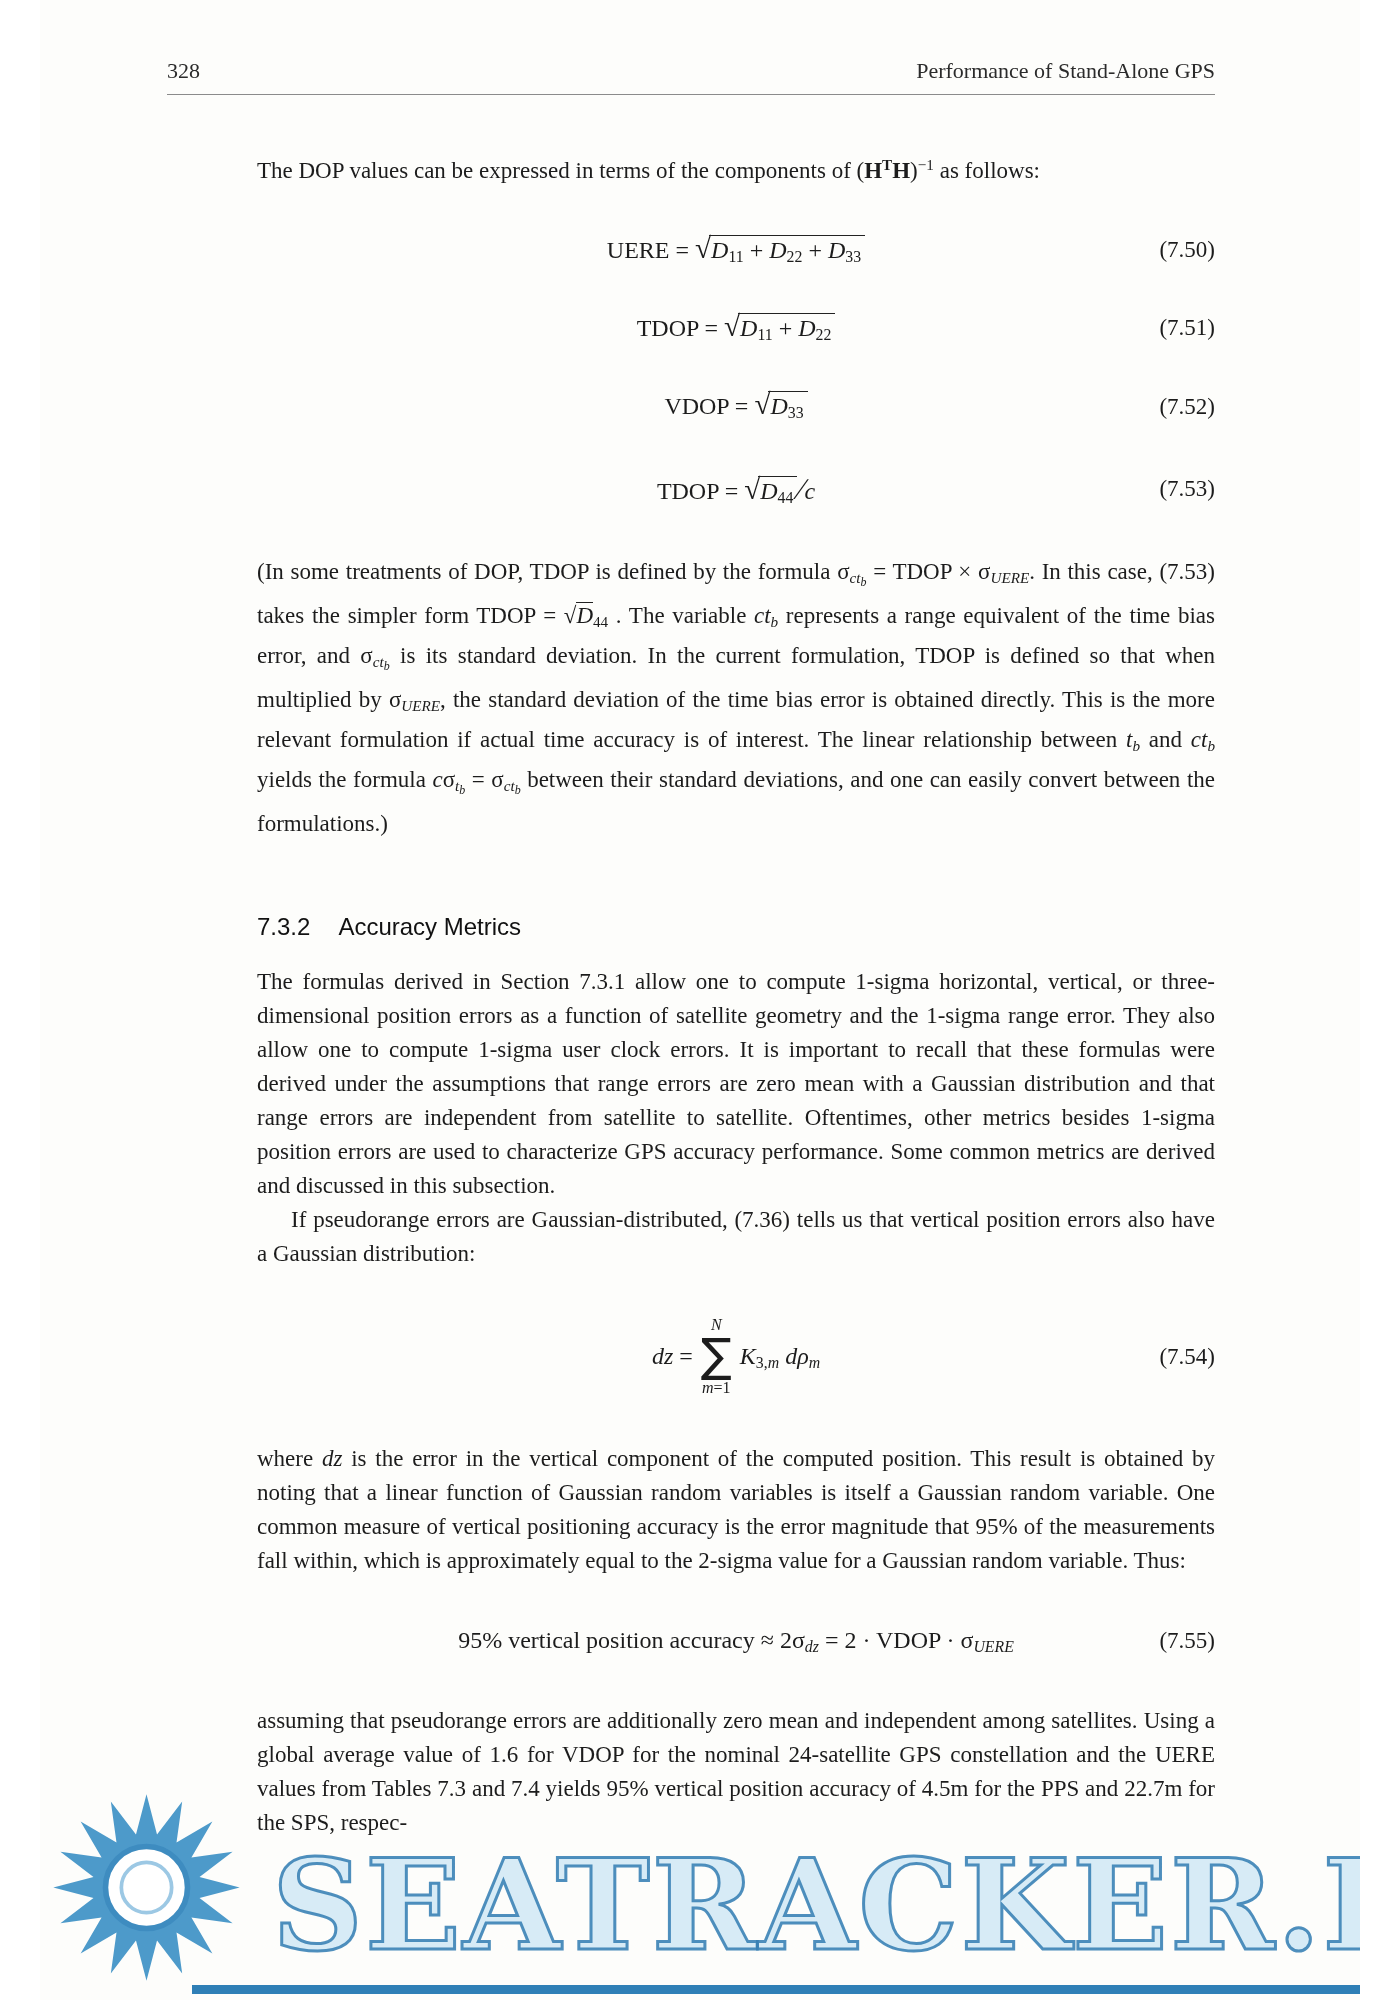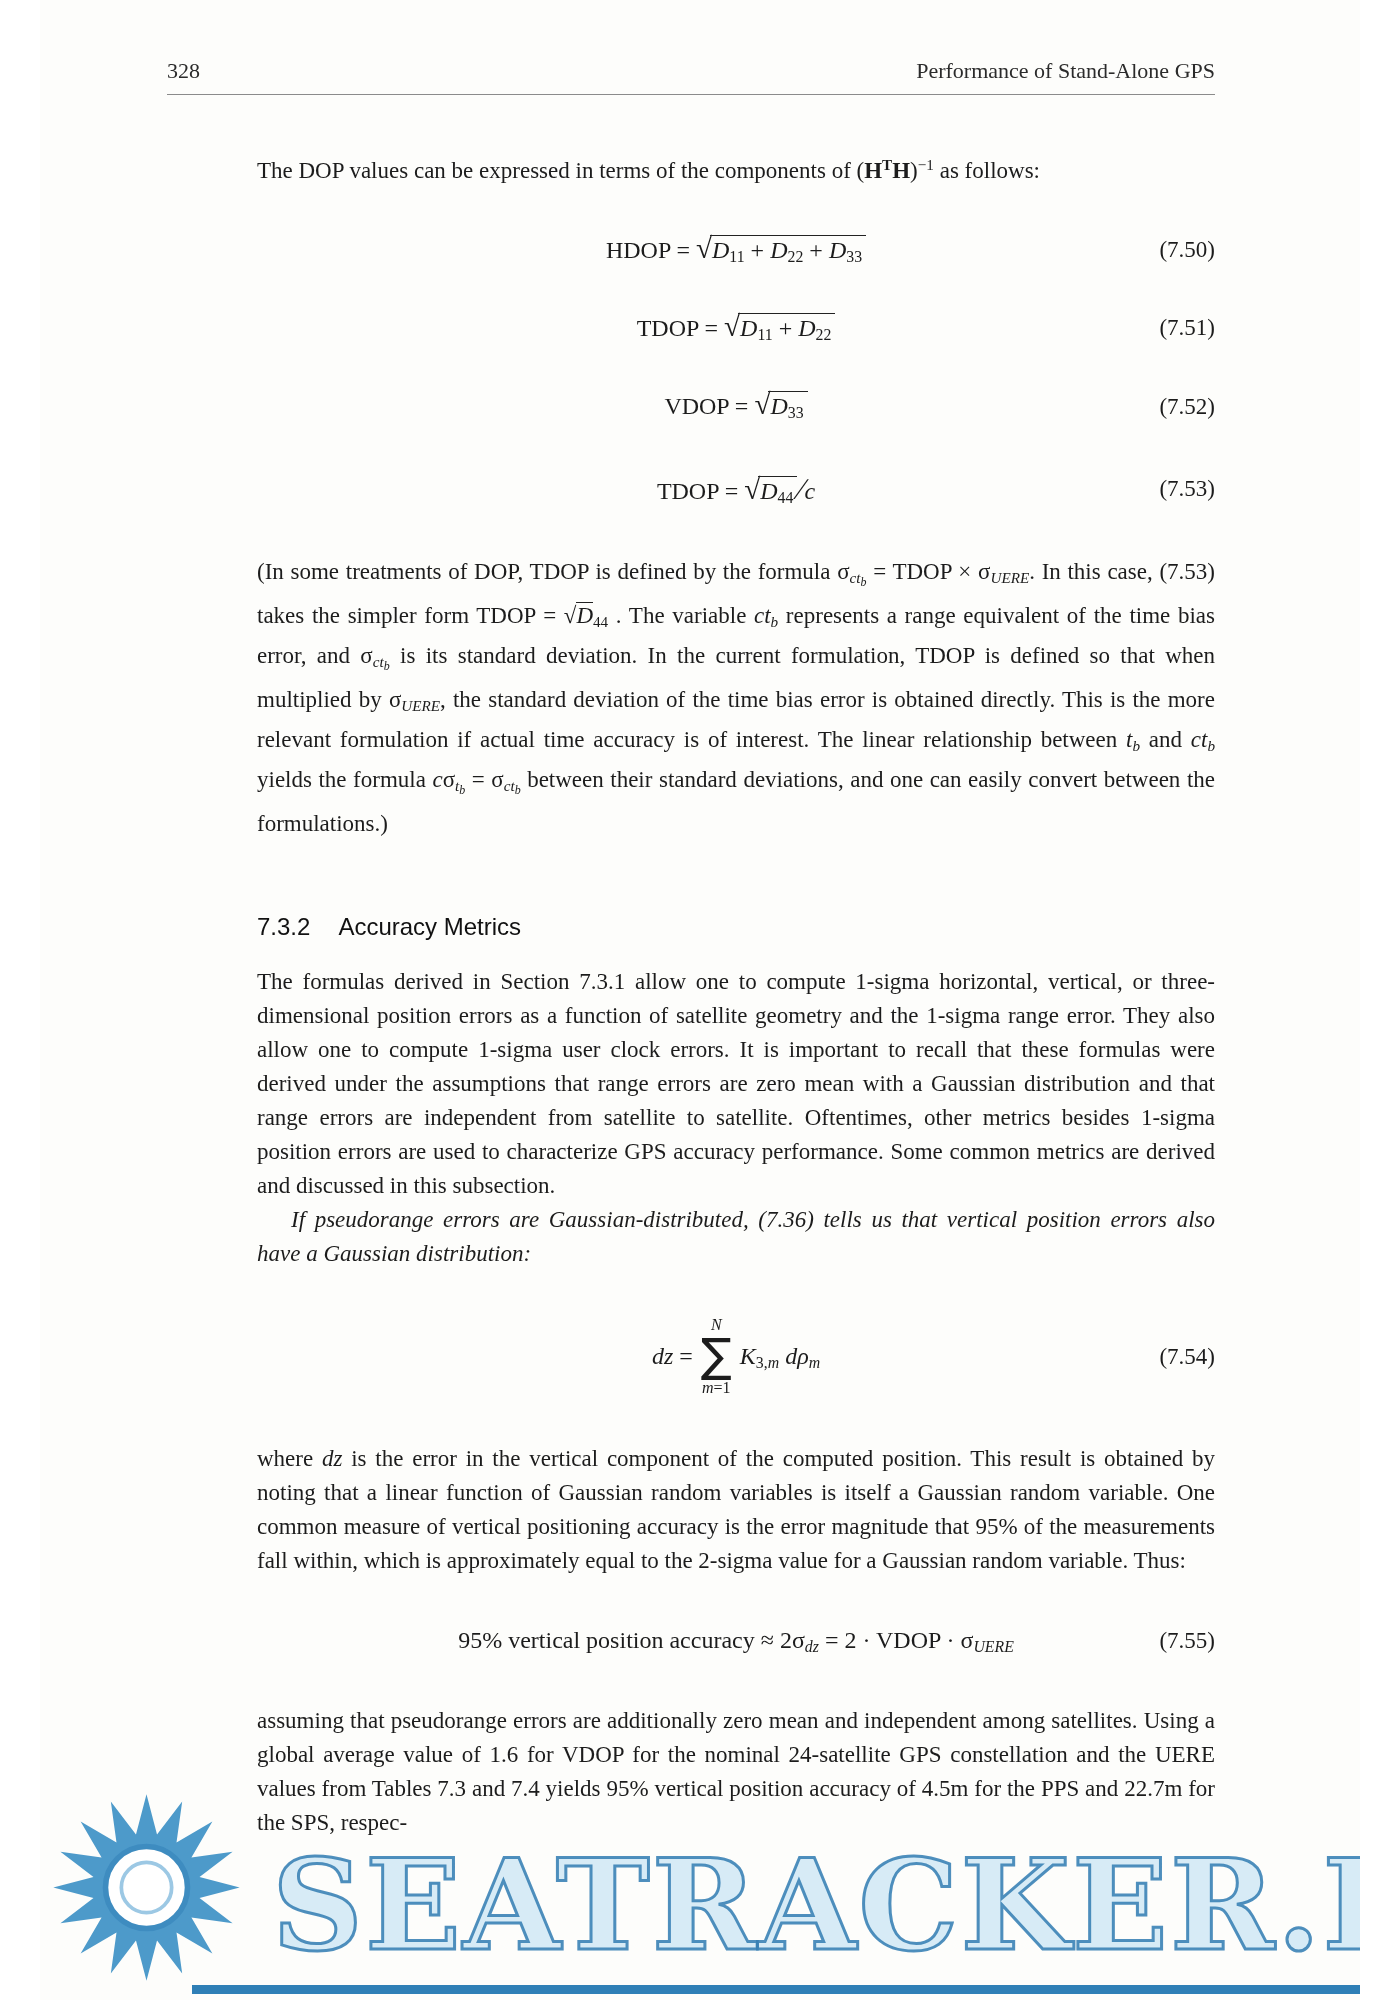--- a/index.html
+++ b/index.html
@@ -14,21 +14,21 @@
     position:absolute; top:58px; left:127px; right:145px;
     display:flex; justify-content:space-between; align-items:baseline;
     font-size:22px; color:#2b2b2b; padding-bottom:10px;
     border-bottom:1.6px solid #8b8b8b;
   }
   .content {
     position:absolute; top:148px; left:217px; right:145px;
     font-size:23px; line-height:34px; text-align:justify;
   }
   p.para { margin:0; }
-  p.indent { text-indent:34px;font-style:italic; }
+  p.indent { text-indent:34px; }
 
   .eq-row { position:relative; display:flex; justify-content:center; align-items:center;
             margin:46px 0; font-size:24px; line-height:1.35; text-align:left; }
   .eq-num { position:absolute; right:0; top:50%; transform:translateY(-50%); font-size:23px; }
   .eq-math { white-space:nowrap; }
   .eq-center { display:inline-flex; align-items:center; }
 
   .radical { font-size:1.22em; line-height:1; }
   .radicand { display:inline-block; border-top:1.7px solid #222; padding:1px 4px 0 2px;
               margin-left:-2px; line-height:1.1; }
@@ -74,21 +74,21 @@
   <div class="running-header">
     <span>328</span>
     <span>Performance of Stand-Alone GPS</span>
   </div>
 
   <div class="content">
 
     <p class="para"><span>The DOP values can be expressed in terms of the components of (</span><span class="b">H</span><span class="sup b">T</span><span class="b">H</span><span>)</span><span class="sup">−1</span><span> as follows:</span></p>
 
     <div class="eq-row">
-      <span class="eq-math"><span>HDOP = </span><span class="radical">√</span><span class="radicand"><span class="i">D</span><span class="sub">11</span><span> + </span><span class="i">D</span><span class="sub">22</span><span> + </span><span class="i">D</span><span class="sub">33</span></span></span>
+      <span class="eq-math"><span>UERE = </span><span class="radical">√</span><span class="radicand"><span class="i">D</span><span class="sub">11</span><span> + </span><span class="i">D</span><span class="sub">22</span><span> + </span><span class="i">D</span><span class="sub">33</span></span></span>
       <span class="eq-num">(7.50)</span>
     </div>
 
     <div class="eq-row">
       <span class="eq-math"><span>TDOP = </span><span class="radical">√</span><span class="radicand"><span class="i">D</span><span class="sub">11</span><span> + </span><span class="i">D</span><span class="sub">22</span></span></span>
       <span class="eq-num">(7.51)</span>
     </div>
 
     <div class="eq-row">
       <span class="eq-math"><span>VDOP = </span><span class="radical">√</span><span class="radicand"><span class="i">D</span><span class="sub">33</span></span></span>

